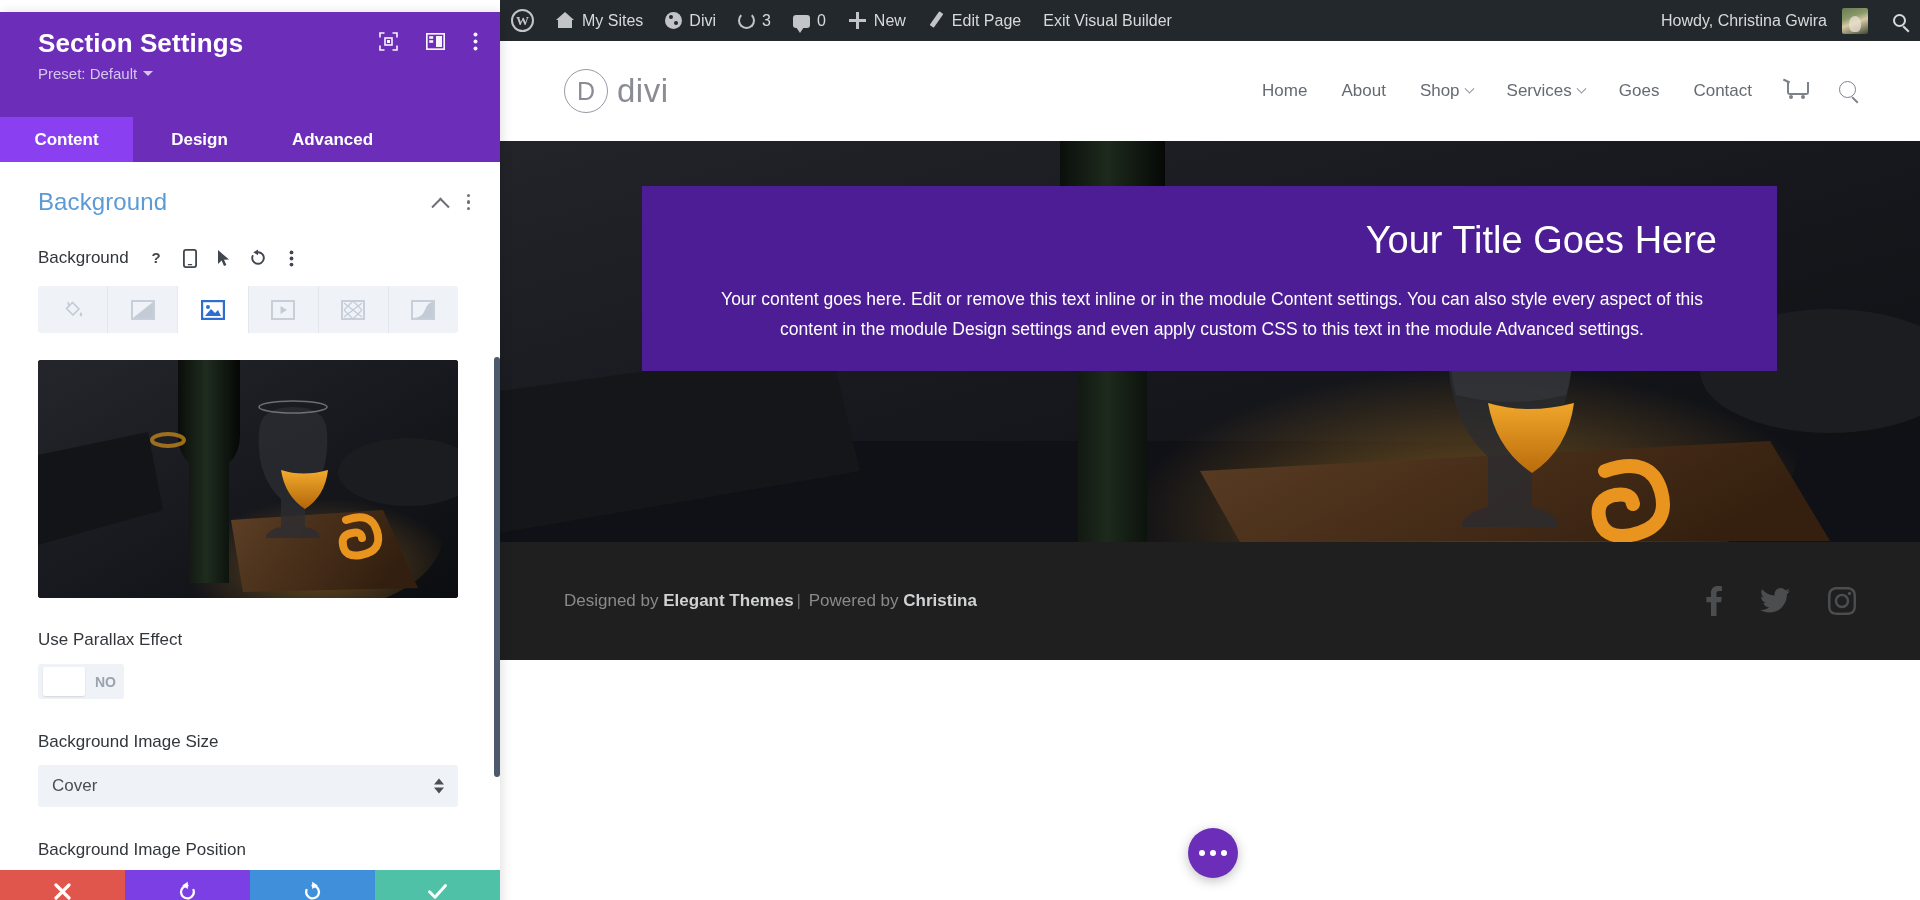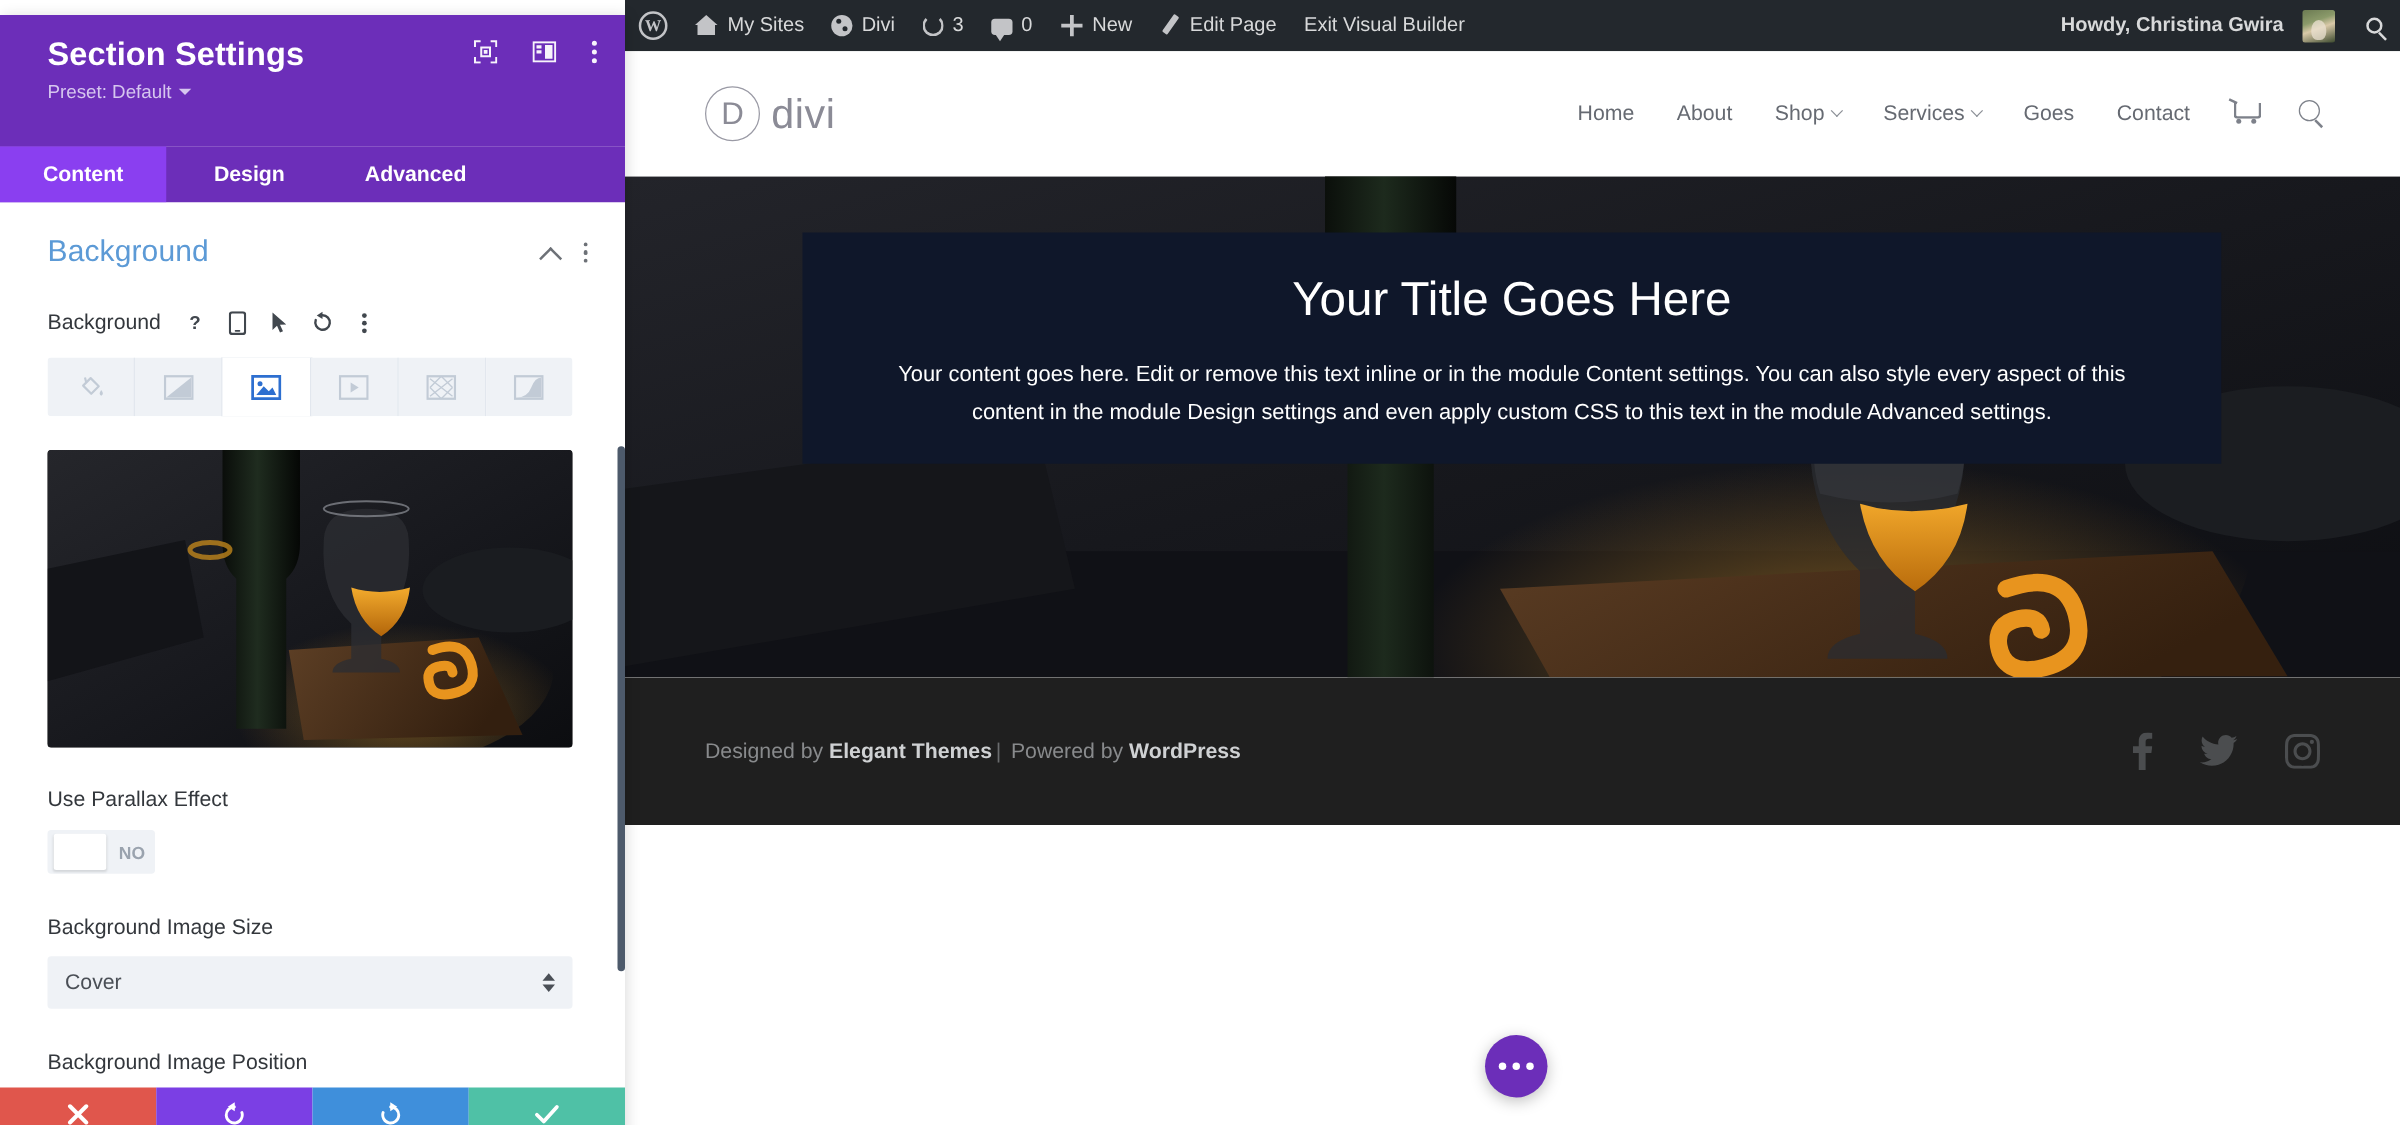--- a/index.html
+++ b/index.html
@@ -26,21 +26,21 @@
     display: flex; align-items: center;
     font-size: 16px;
   }
   .ab-group { display: flex; align-items: center; height: 41px; }
   .ab-item {
     display: flex; align-items: center; gap: 7px;
     height: 41px; padding: 0 11px;
     color: #d8d9da; font-size: 16px; white-space: nowrap;
     cursor: pointer;
   }
-  .ab-right { margin-left: auto; display: flex; align-items: center; font-weight: bold; }
+  .ab-right { margin-left: auto; display: flex; align-items: center; }
   .wp-logo {
     width: 23px; height: 23px; border-radius: 50%;
     border: 2px solid #c3c4c7; position: relative;
     display: flex; align-items: center; justify-content: center;
     font-size: 13px; font-family: "Liberation Serif", serif; font-weight: bold;
     color: #c3c4c7;
   }
   .ico-house, .ico-divi, .ico-upd, .ico-cmt, .ico-plus, .ico-pencil {
     display: inline-block; width: 19px; height: 19px; position: relative;
   }
@@ -174,22 +174,22 @@
 
   
   .hero {
     position: absolute; left: 0; top: 141px; width: 1420px; height: 401px;
     overflow: hidden;
   }
   .hero-bg { position: absolute; inset: 0; }
   .herocard {
     position: absolute; left: 142px; top: 45px;
     width: 1135px; height: 185px;
-    background: #0f172a;
-    display: flex; flex-direction: column; align-items: center;
+    background: #4c1d95;
+    display: flex; flex-direction: column; align-items: flex-end;
     padding: 32px 60px 0 60px;
   }
   .herocard h1 {
     color: #ffffff; font-size: 38px; font-weight: 400; line-height: 1.2;
     margin-bottom: 20px; text-align: center;
   }
   .herocard p {
     color: #ffffff; font-size: 17.5px; line-height: 1.72; text-align: center;
     font-weight: 400; max-width: 1010px;
   }
@@ -487,21 +487,21 @@
         <path d="M0 250 L330 205 L360 330 L0 392 Z" fill="#15161a"></path>
       </svg>
       <div class="herocard">
         <h1>Your Title Goes Here</h1>
         <p>Your content goes here. Edit or remove this text inline or in the module Content settings. You can also style every aspect of this content in the module Design settings and even apply custom CSS to this text in the module Advanced settings.</p>
       </div>
     </div>
 
     <div class="sitefooter">
       <div class="footer-txt">
-        <span>Designed by </span><b>Elegant Themes</b><span class="sep">|</span><span> Powered by </span><b>WordPress</b>
+        <span>Designed by </span><b>Elegant Themes</b><span class="sep">|</span><span> Powered by </span><b>Christina</b>
       </div>
       <div class="socials">
         <a class="soc">
           <svg width="16" height="30" viewBox="0 0 16 30">
               <path fill="currentColor" d="M10.5 30V16.3h4.6l.7-5.3h-5.3V7.6c0-1.5.4-2.6 2.6-2.6h2.8V.2C15.4.2 13.7 0 11.8 0 7.8 0 5 2.4 5 6.9v4.1H.4v5.3H5V30h5.5z"></path>
             </svg>
         </a>
         <a class="soc">
           <svg width="30" height="26" viewBox="0 0 30 26">
               <path fill="currentColor" d="M30 3.1c-1.1.5-2.3.8-3.5 1 1.3-.8 2.2-2 2.7-3.4-1.2.7-2.5 1.2-3.9 1.5C24.1.8 22.5 0 20.7 0c-3.4 0-6.2 2.8-6.2 6.2 0 .5.1 1 .2 1.4C9.6 7.3 5.1 4.9 2.1 1.2c-.5.9-.8 2-.8 3.1 0 2.1 1.1 4 2.7 5.1-1 0-2-.3-2.8-.8v.1c0 3 2.1 5.5 4.9 6.1-.5.1-1 .2-1.6.2-.4 0-.8 0-1.2-.1.8 2.4 3.1 4.2 5.8 4.3-2.1 1.7-4.8 2.7-7.7 2.7-.5 0-1 0-1.5-.1 2.8 1.8 6 2.8 9.5 2.8 11.3 0 17.5-9.4 17.5-17.5v-.8c1.2-.9 2.2-2 3.1-3.2z"></path>

